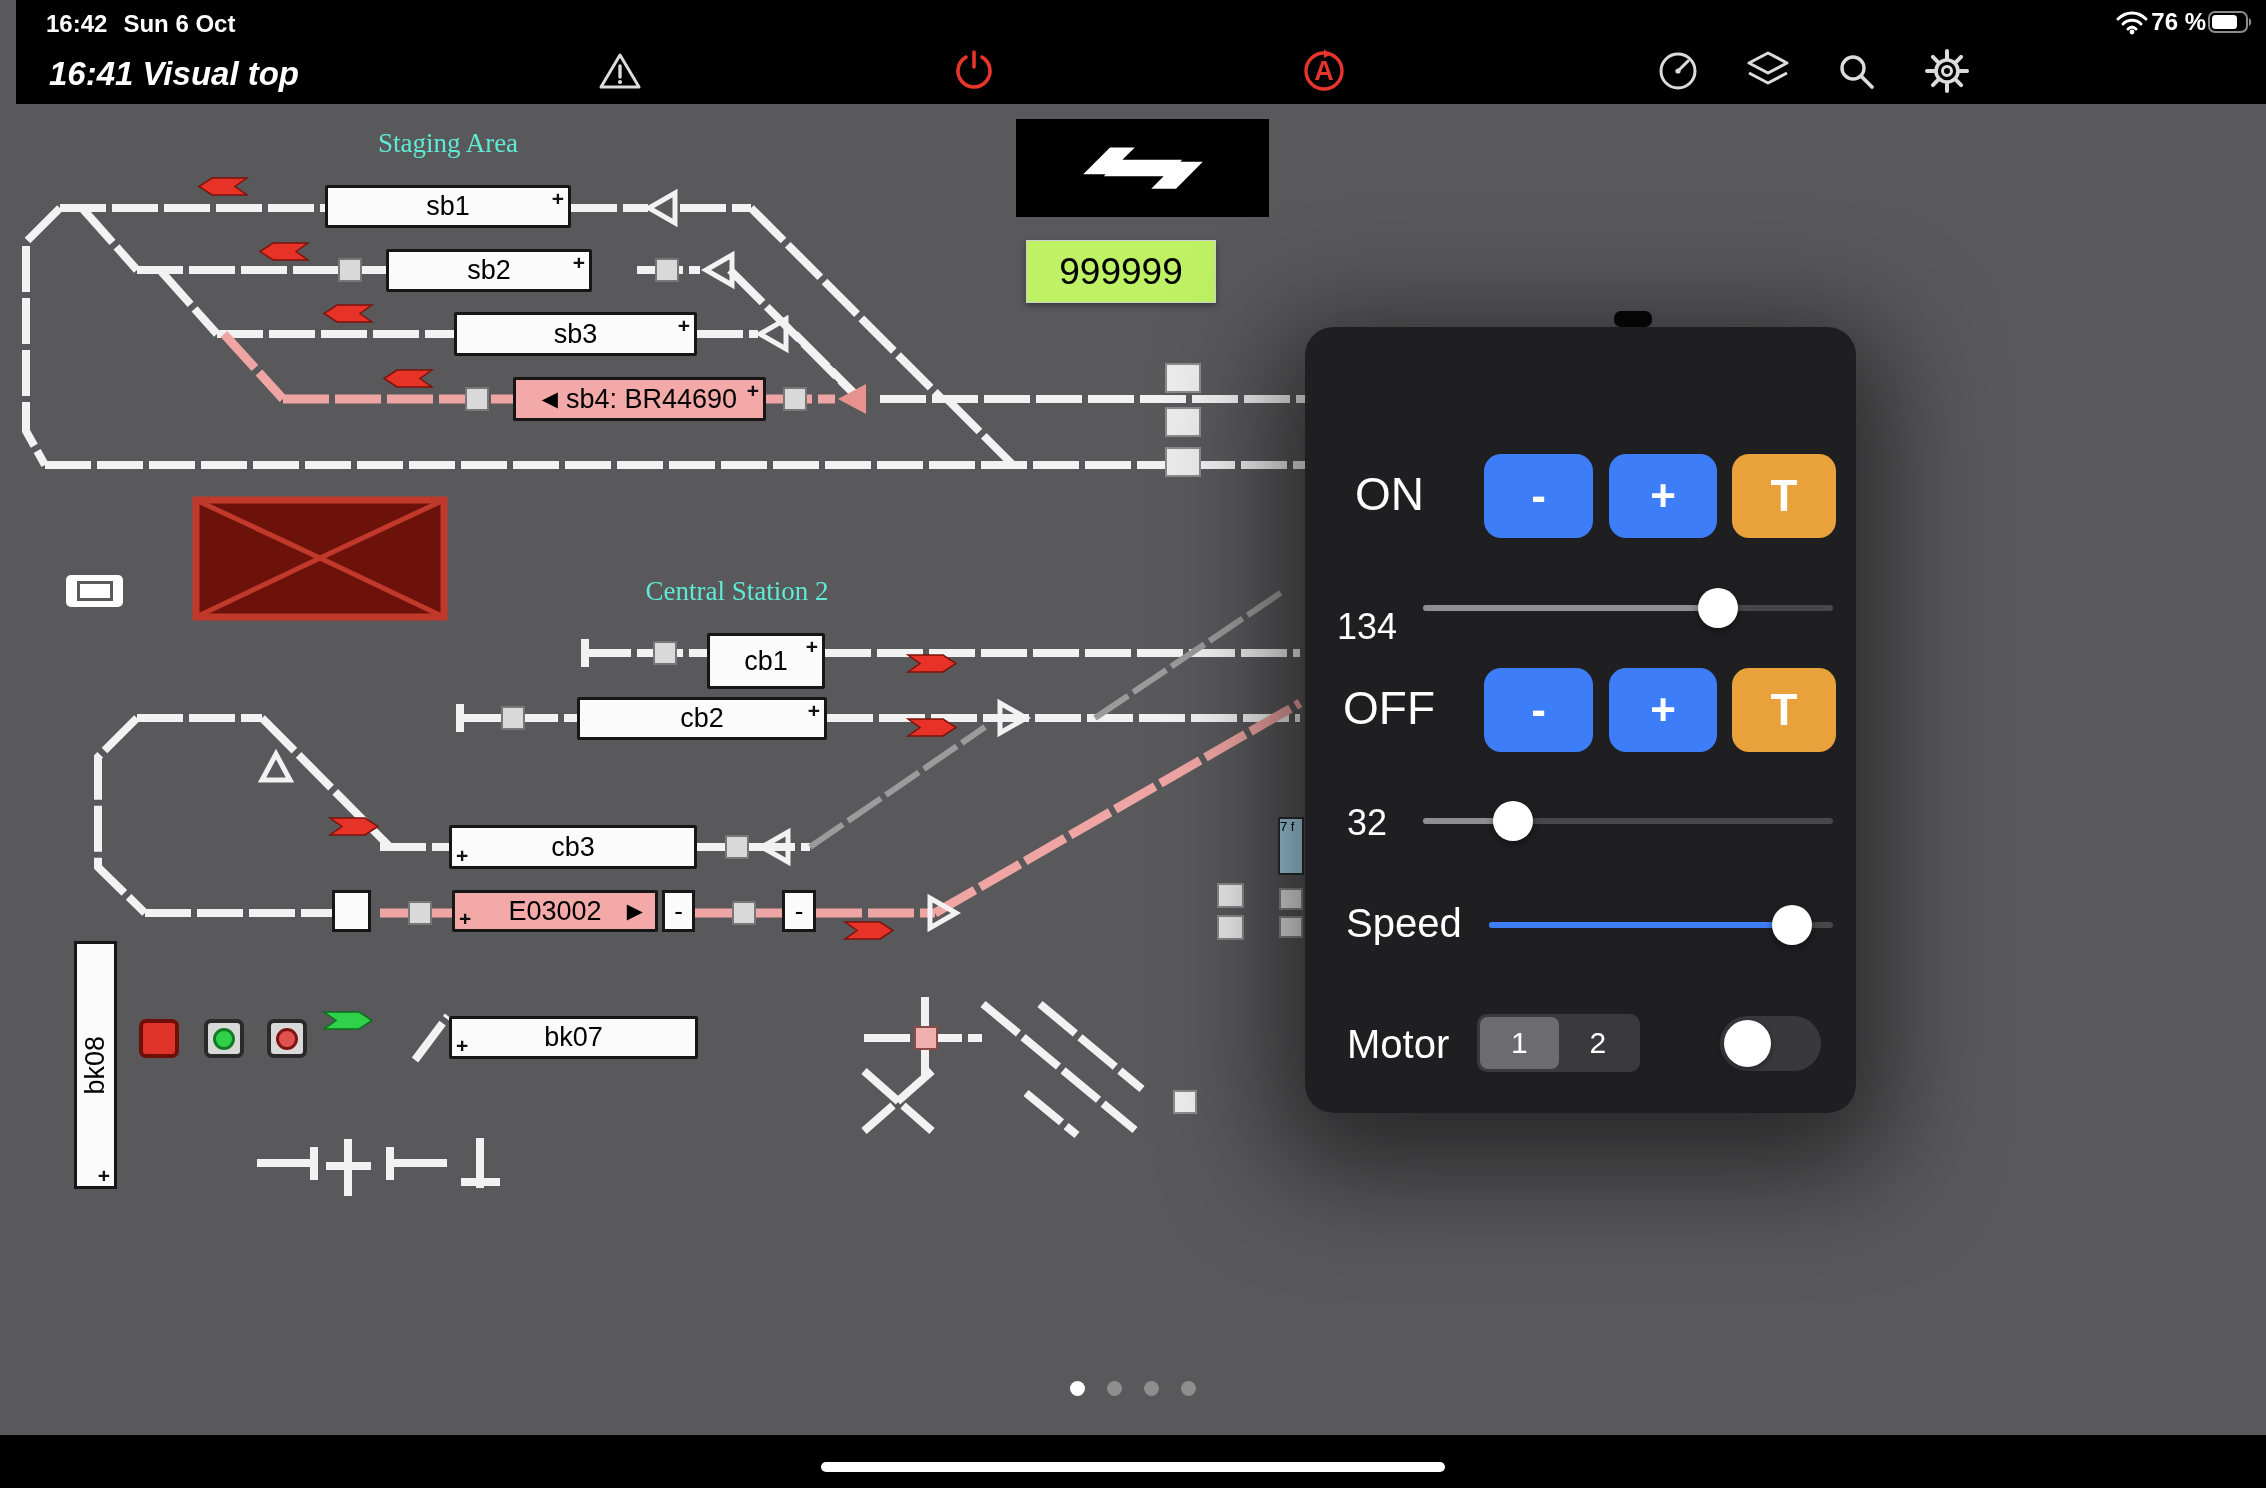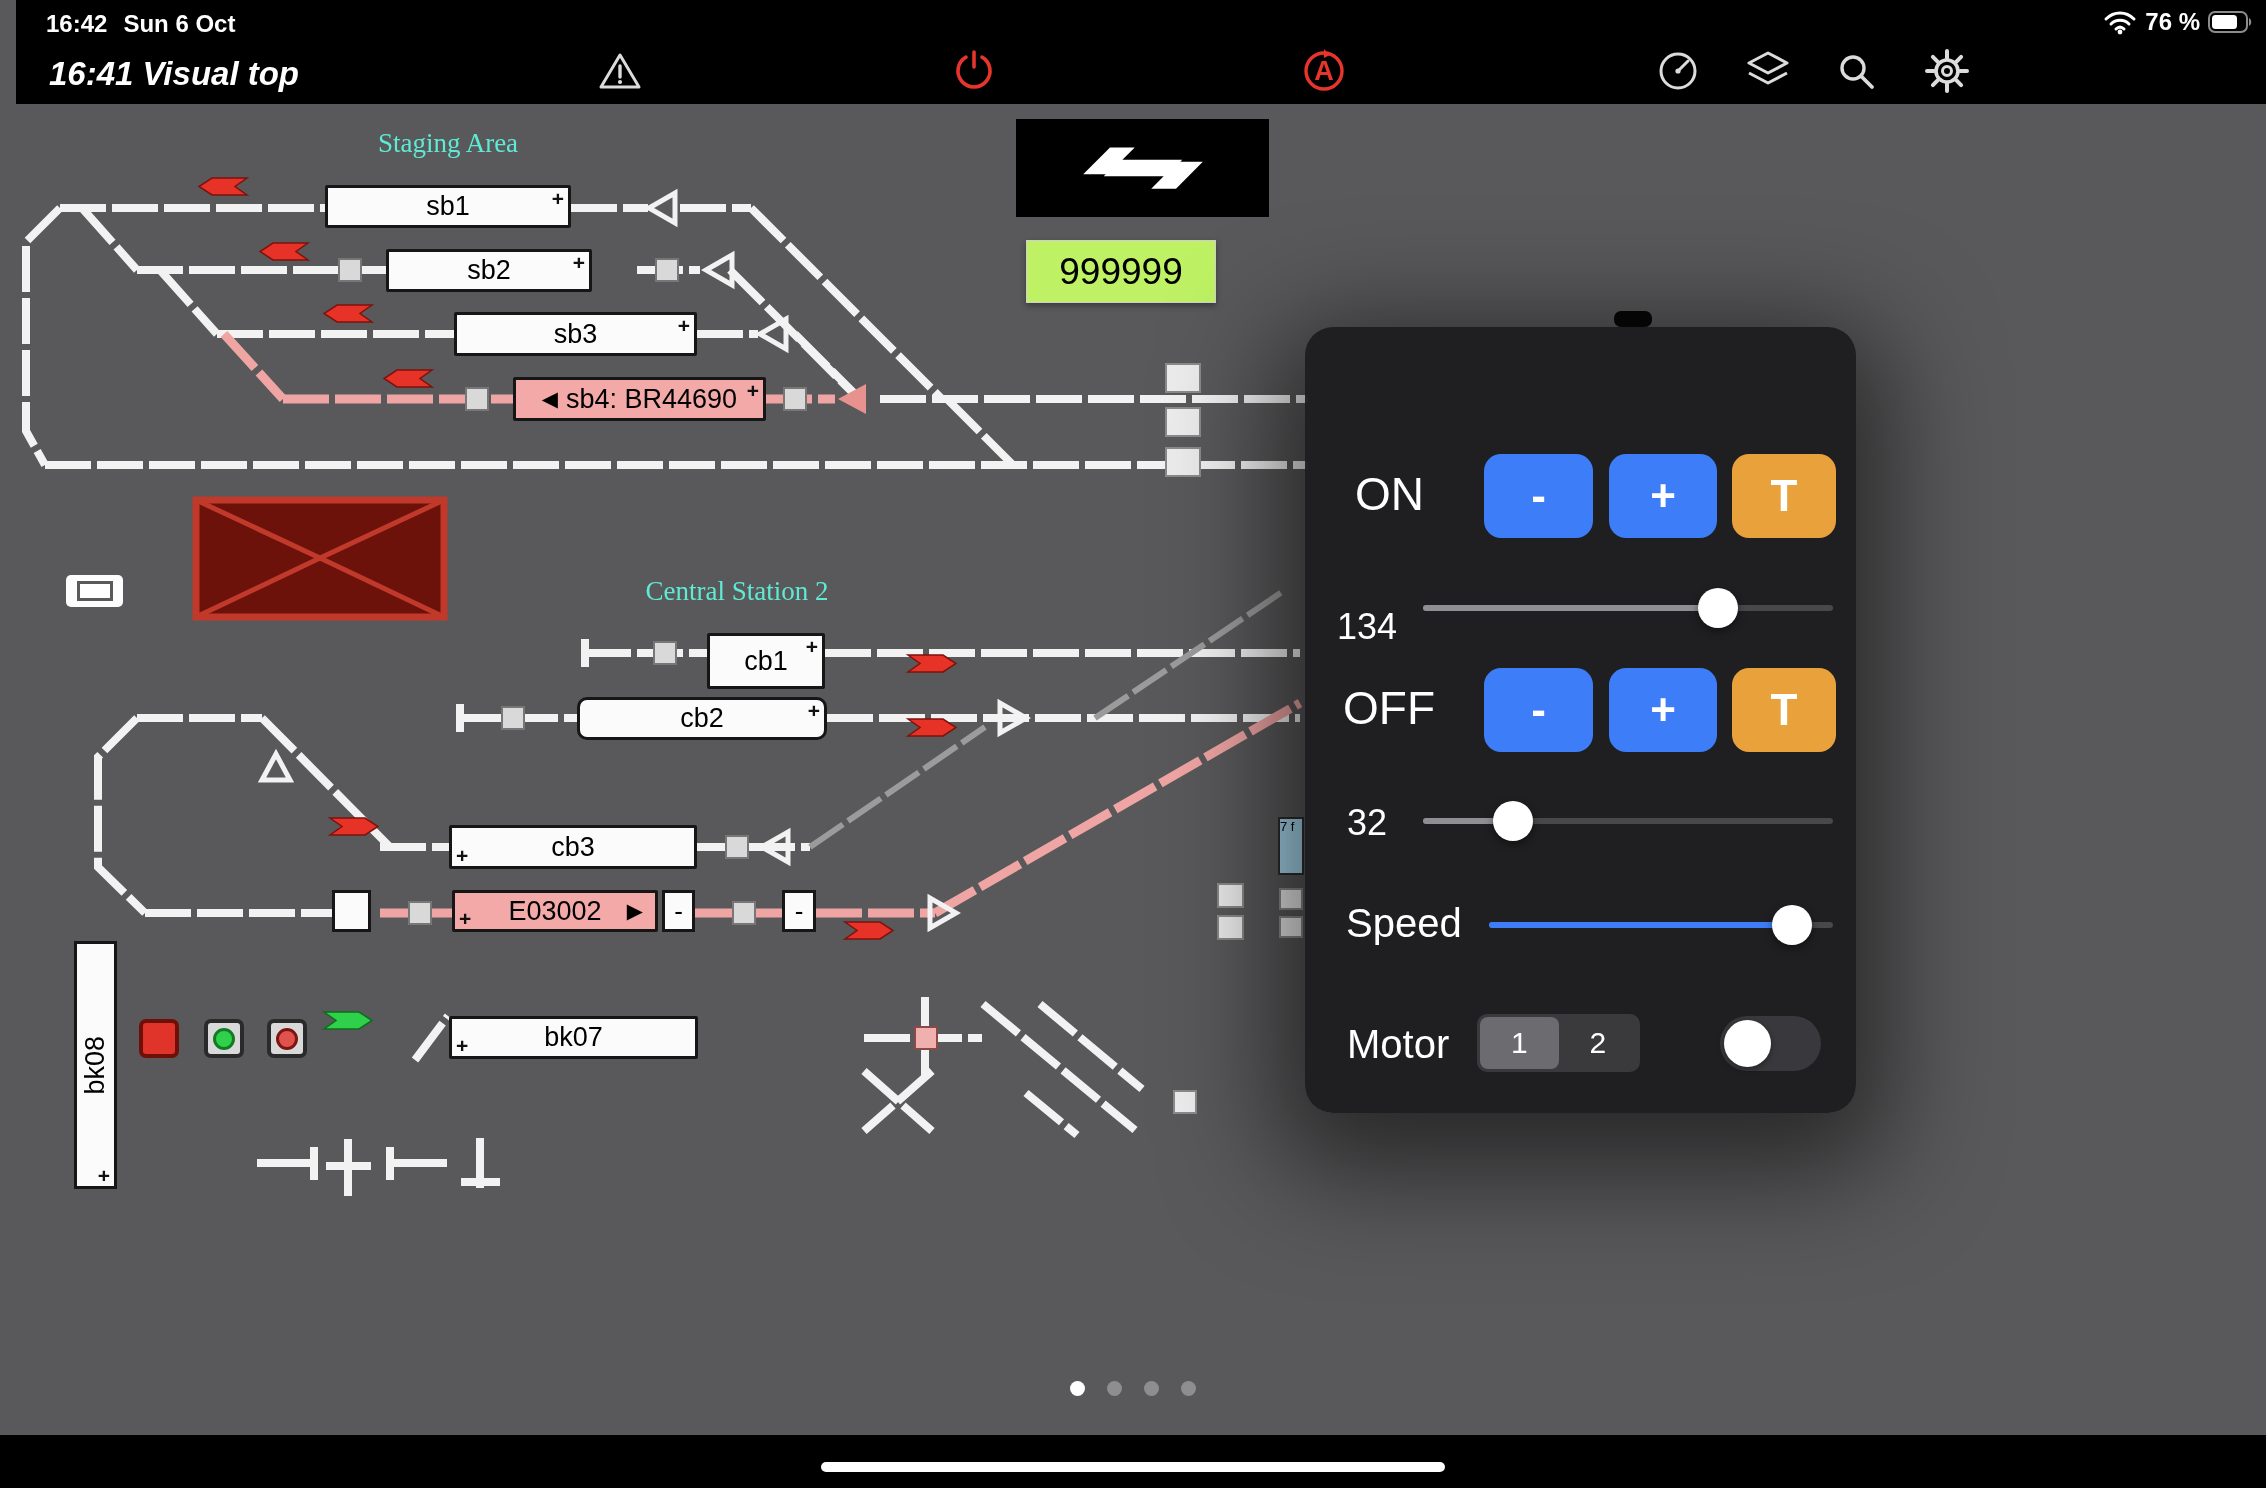--- a/index.html
+++ b/index.html
@@ -2,21 +2,21 @@
 <html><head>
 <meta charset="utf-8">
 <style>
   html,body{margin:0;padding:0;background:#000;}
   .screen{position:relative;width:2266px;height:1488px;overflow:hidden;
           background:#59595b;font-family:"Liberation Sans",sans-serif;
           -webkit-font-smoothing:antialiased;}
   
   .header{position:absolute;left:0;top:0;width:2266px;height:104px;background:#000;z-index:40;margin-left:16px;}
   .status-left{position:absolute;left:30px;top:10px;color:#fff;font-size:24px;font-weight:600;display:flex;gap:16px;}
-  .status-right{position:absolute;right:28px;top:8px;display:flex;align-items:center;gap:8px;color:#fff;font-size:24px;font-weight:600;}
+  .status-right{position:absolute;right:28px;top:8px;display:flex;align-items:center;gap:2px;color:#fff;font-size:24px;font-weight:600;}
   .tb-title{position:absolute;left:33px;top:48px;color:#fff;font-size:33px;font-style:italic;font-weight:600;line-height:52px;}
   .tbi{position:absolute;top:44px;width:54px;height:54px;background:none;border:none;padding:0;
        display:flex;align-items:center;justify-content:center;transform:translateX(-50%);cursor:pointer;}
   .auto-a{position:absolute;color:#e8352c;font-size:27px;font-weight:700;line-height:1;}
   
   .canvas{position:absolute;inset:0;}
   .track-svg{position:absolute;left:0;top:0;}
   .area-label{position:absolute;color:#5eead4;font-size:27px;transform:translate(-50%,-50%);white-space:nowrap;font-family:Liberation Serif, serif;}
   .blk{position:absolute;background:#fbfbfb;border:3px solid #161616;border-radius:2px;
        display:flex;align-items:center;justify-content:center;font-size:27px;color:#000;box-sizing:border-box;}
@@ -238,21 +238,21 @@
     </div>
     <div class="blk pink" style="left:513px;top:377px;width:253px;height:44px;">
       <span class="bicon">◀</span>
       <span>sb4: BR44690</span>
       <span class="plus tr">+</span>
     </div>
     <div class="blk" style="left:707px;top:633px;width:118px;height:56px;">
       <span>cb1</span>
       <span class="plus tr">+</span>
     </div>
-    <div class="blk" style="left:577px;top:697px;width:250px;height:43px;border-radius:10px;">
+    <div class="blk" style="left:577px;top:697px;width:250px;height:43px;">
       <span>cb2</span>
       <span class="plus tr">+</span>
     </div>
     <div class="blk" style="left:449px;top:825px;width:248px;height:44px;">
       <span>cb3</span>
       <span class="plus bl">+</span>
     </div>
     <div class="blk pink" style="left:452px;top:890px;width:206px;height:42px;">
       <span>E03002</span>
       <span class="bicon right">▶</span>

